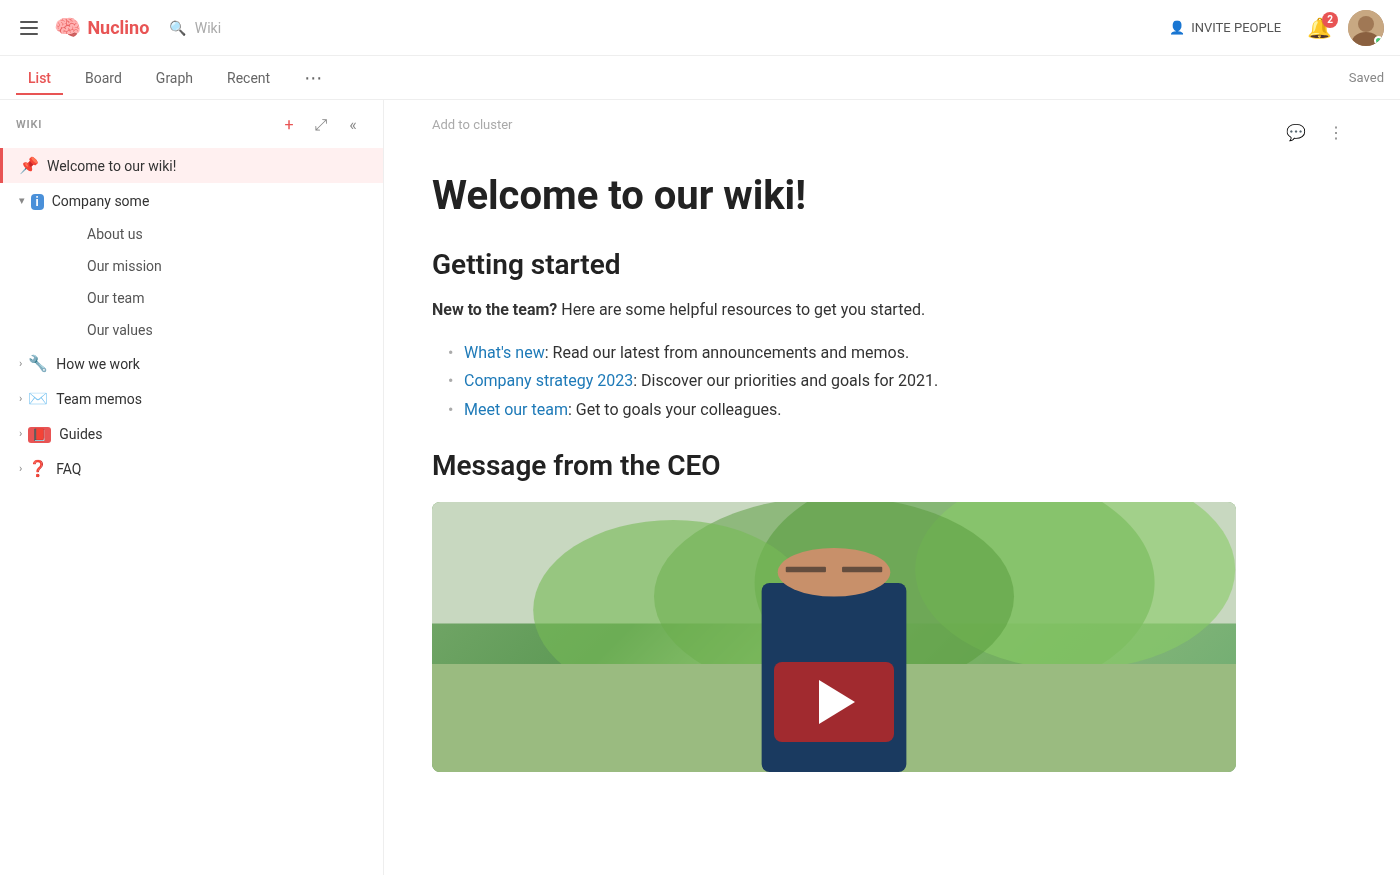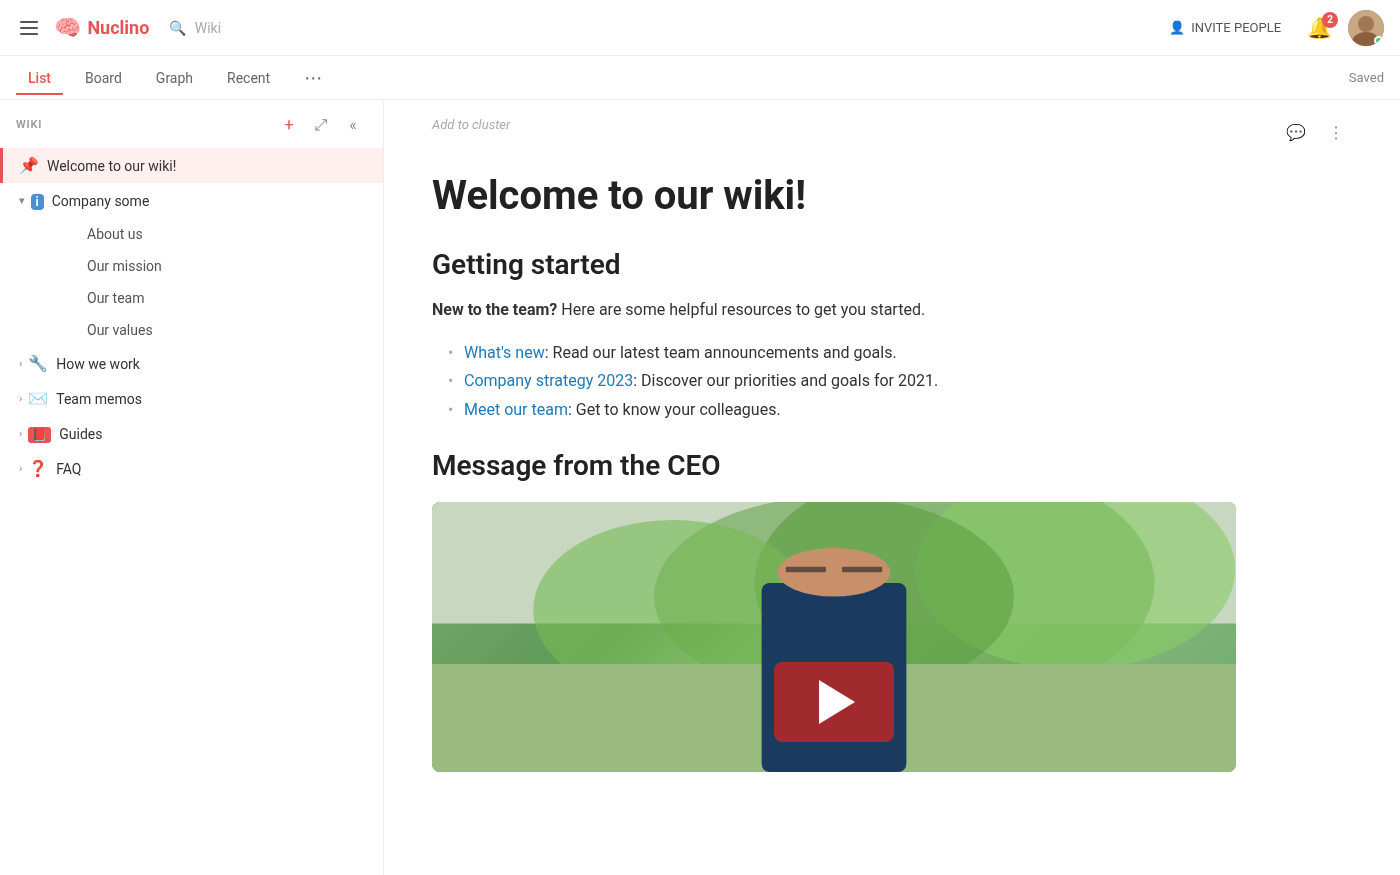--- a/index.html
+++ b/index.html
@@ -69,21 +69,21 @@
     .sidebar-child { padding-left: 44px; }
     .sidebar-child .sidebar-item-text { font-size: 14px; color: #555; margin-left: 40px; }
 
     .sidebar-expand { font-size: 11px; color: #888; margin-right: 6px; cursor: pointer; }
     .sidebar-expand.expanded { transform: rotate(0deg); }
 
     
     .content { flex: 1; overflow-y: auto; padding: 0; }
     .content-inner { max-width: 900px; padding: 24px 48px; }
 
-    .add-to-cluster { font-size: 13px; color: #aaa; margin-bottom: 16px; display: flex; align-items: center; justify-content: space-between; font-style: italic; }
+    .add-to-cluster { font-size: 13px; color: #aaa; margin-bottom: 16px; display: flex; align-items: center; justify-content: space-between; }
     .content-action-btn { width: 32px; height: 32px; display: flex; align-items: center; justify-content: center; cursor: pointer; border-radius: 4px; color: #888; font-size: 16px; }
 
     .page-title { font-size: 40px; font-weight: 700; color: #222; margin-bottom: 28px; line-height: 1.2; }
     .section-title { font-size: 28px; font-weight: 600; color: #222; margin-bottom: 16px; }
     .section-subtitle { font-size: 28px; font-weight: 600; color: #222; margin-bottom: 20px; }
 
     .intro-text { font-size: 16px; line-height: 1.6; margin-bottom: 16px; }
     .intro-text strong { font-weight: 700; }
 
     .bullet-list { list-style: none; padding-left: 16px; margin-bottom: 24px; }
@@ -266,27 +266,27 @@
       <h1 class="page-title">Welcome to our wiki!</h1>
 
       <h2 class="section-title">Getting started</h2>
 
       <p class="intro-text">
         <strong>New to the team?</strong><span> Here are some helpful resources to get you started.</span>
       </p>
 
       <ul class="bullet-list">
         <li>
-          <a href="#">What's new</a><span>: Read our latest team announcements and goals.</span>
+          <a href="#">What's new</a><span>: Read our latest from announcements and memos.</span>
         </li>
         <li>
           <a href="#">Company strategy 2023</a><span>: Discover our priorities and goals for 2021.</span>
         </li>
         <li>
-          <a href="#">Meet our team</a><span>: Get to know your colleagues.</span>
+          <a href="#">Meet our team</a><span>: Get to goals your colleagues.</span>
         </li>
       </ul>
 
       <h2 class="section-subtitle">Message from the CEO</h2>
 
       <div class="video-container">
         <div class="video-bg">
 
           <svg style="position:absolute;top:0;left:0;width:100%;height:100%;" xmlns="http://www.w3.org/2000/svg">
             <defs>

